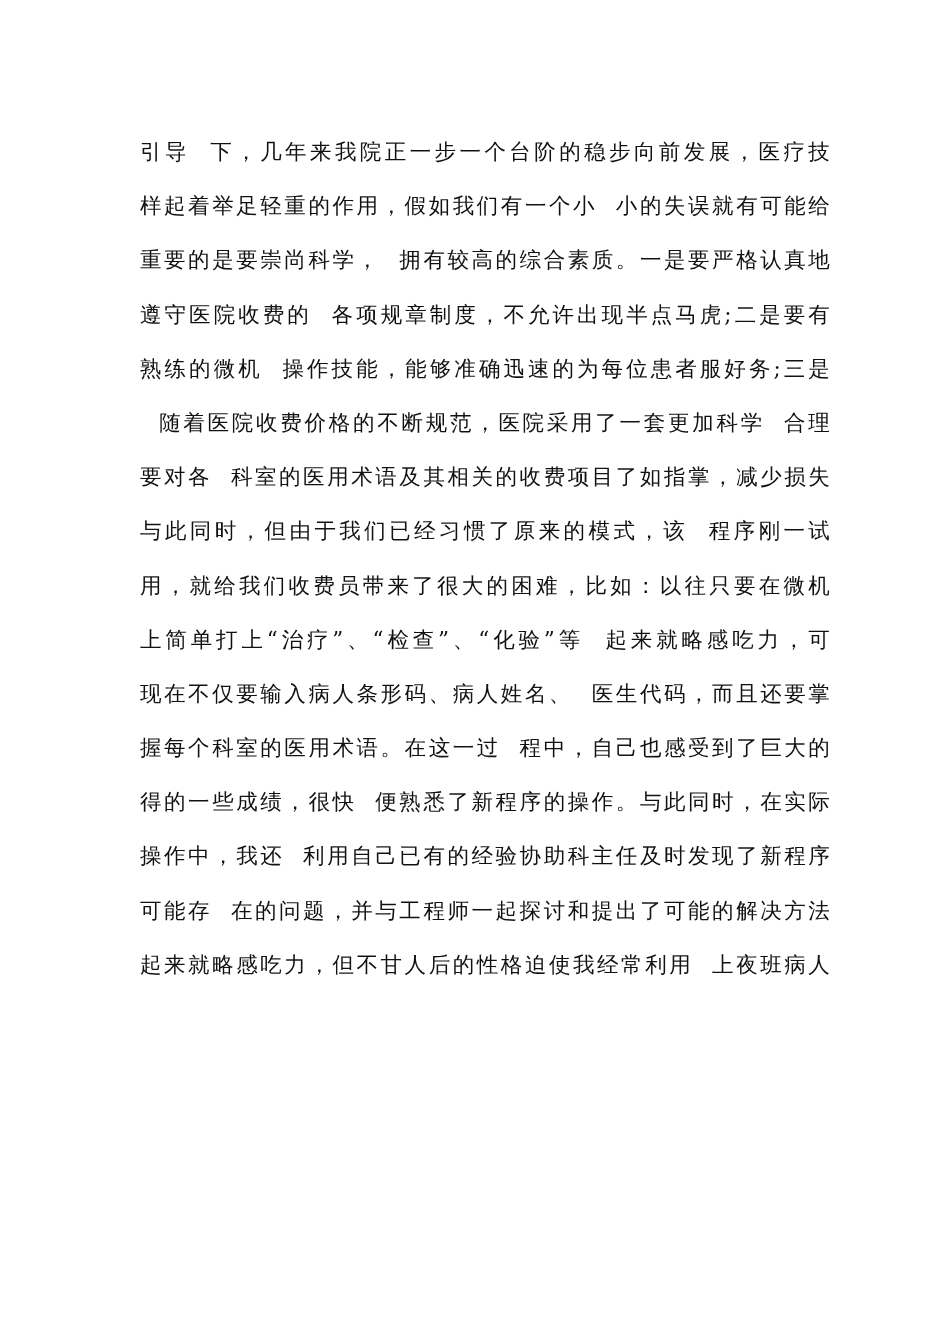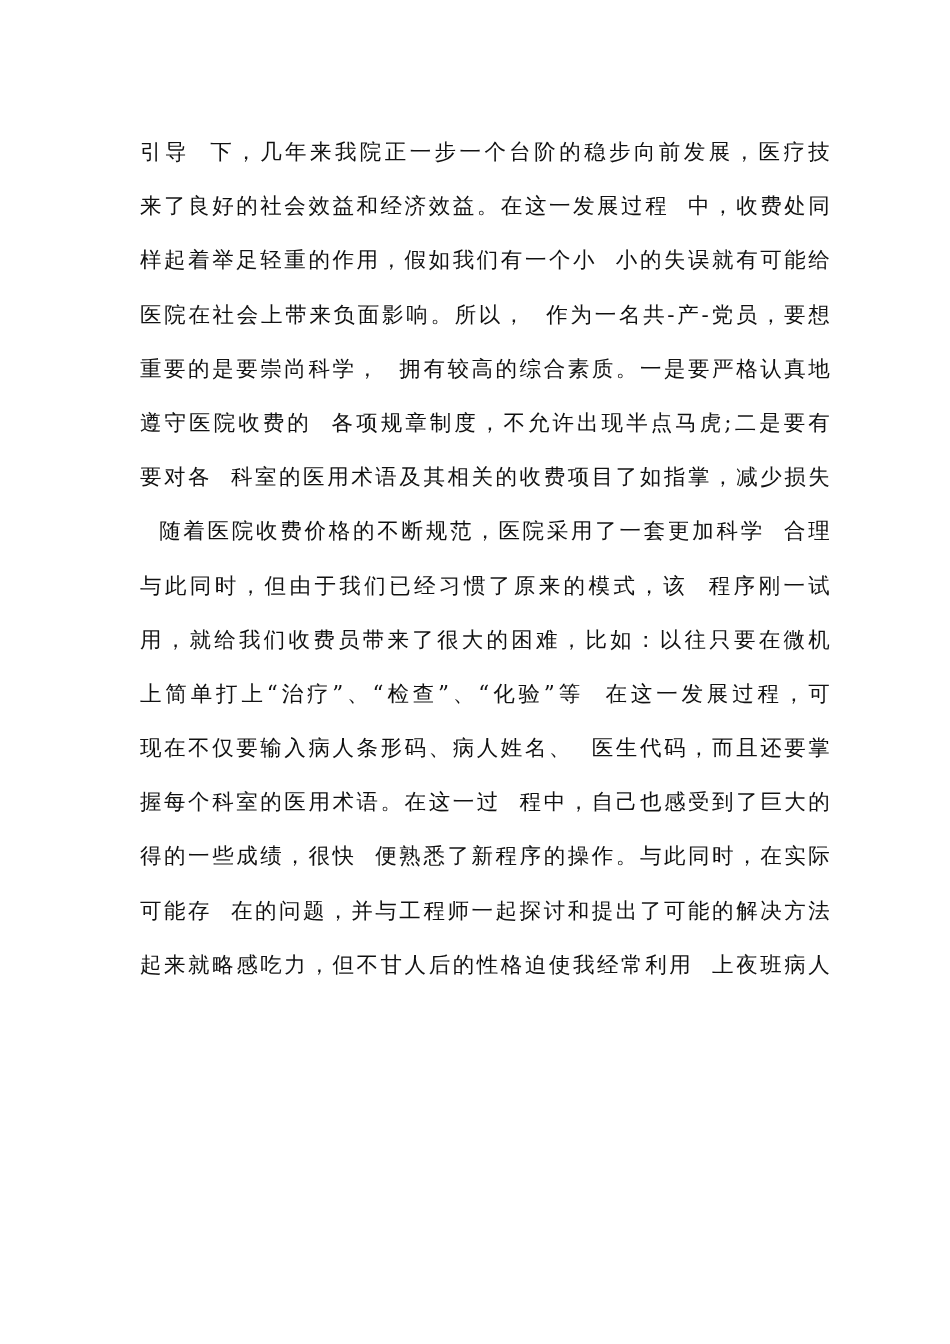--- a/index.html
+++ b/index.html
@@ -38,29 +38,29 @@
       text-align: justify;
       text-align-last: justify;
     }
   </style>
 </head>
 <body>
 
 <div class="page">
   <div class="text-block">
     <div class="line">引导  下，几年来我院正一步一个台阶的稳步向前发展，医疗技</div>
-    <div class="line">来了良好的社会效益和经济效益。在这一发展过程  中，收费处同</div>
     <div class="line">样起着举足轻重的作用，假如我们有一个小  小的失误就有可能给</div>
-    <div class="line">医院在社会上带来负面影响。所以，  作为一名共-产-党员，要想</div>
     <div class="line">重要的是要崇尚科学，  拥有较高的综合素质。一是要严格认真地</div>
     <div class="line">遵守医院收费的  各项规章制度，不允许出现半点马虎;二是要有</div>
+    <div class="line">熟练的微机  操作技能，能够准确迅速的为每位患者服好务;三是</div>
+    <div class="line">  随着医院收费价格的不断规范，医院采用了一套更加科学  合理</div>
     <div class="line">要对各  科室的医用术语及其相关的收费项目了如指掌，减少损失</div>
-    <div class="line">  随着医院收费价格的不断规范，医院采用了一套更加科学  合理</div>
     <div class="line">与此同时，但由于我们已经习惯了原来的模式，该  程序刚一试</div>
     <div class="line">用，就给我们收费员带来了很大的困难，比如：以往只要在微机</div>
-    <div class="line">上简单打上“治疗”、“检查”、“化验”等  在这一发展过程，可</div>
+    <div class="line">上简单打上“治疗”、“检查”、“化验”等  起来就略感吃力，可</div>
     <div class="line">现在不仅要输入病人条形码、病人姓名、  医生代码，而且还要掌</div>
     <div class="line">握每个科室的医用术语。在这一过  程中，自己也感受到了巨大的</div>
     <div class="line">得的一些成绩，很快  便熟悉了新程序的操作。与此同时，在实际</div>
+    <div class="line">操作中，我还  利用自己已有的经验协助科主任及时发现了新程序</div>
     <div class="line">可能存  在的问题，并与工程师一起探讨和提出了可能的解决方法</div>
     <div class="line">起来就略感吃力，但不甘人后的性格迫使我经常利用  上夜班病人</div>
   </div>
 </div>
 
 </body></html>

